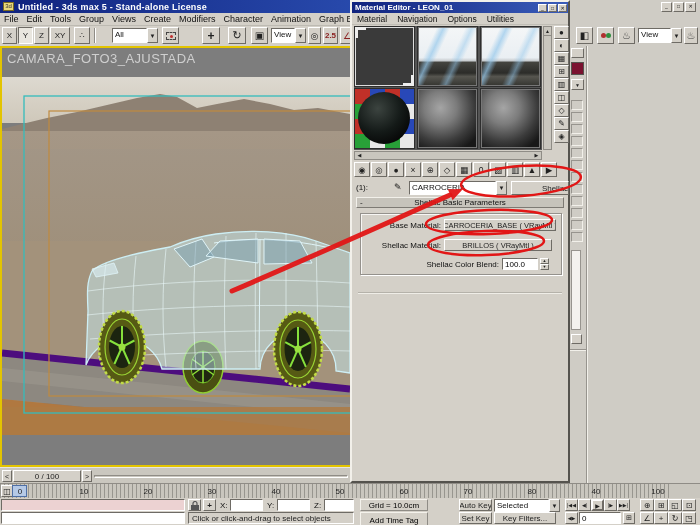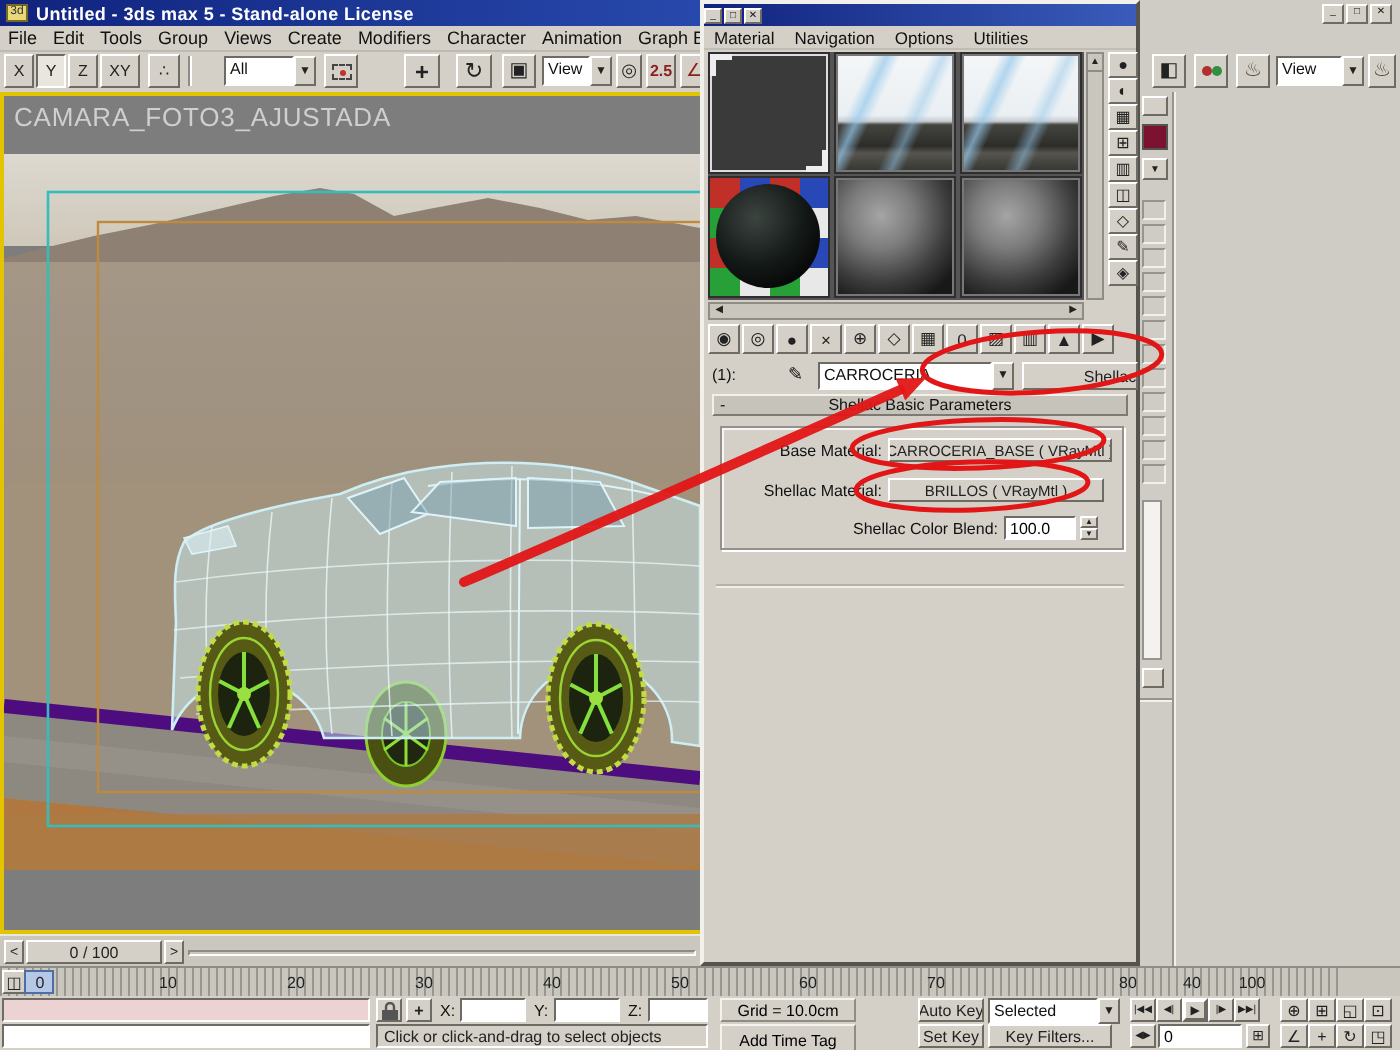--- a/index.html
+++ b/index.html
@@ -277,20 +277,21 @@
 
   <div class="abs tslider">
     <div class="btn abs" style="left:2px;top:2px;width:10px;height:12px;font-size:7px;">&lt;</div>
     <div class="btn abs" style="left:13px;top:2px;width:68px;height:12px;font-size:8px;">0 / 100</div>
     <div class="btn abs" style="left:82px;top:2px;width:10px;height:12px;font-size:7px;">&gt;</div>
     <div class="track"></div>
   </div>
 
   <div class="abs me">
     <div class="me-title">
+      <span class="t">Material Editor - LEON_01</span>
       <span class="winbtn">_</span>
       <span class="winbtn">□</span>
       <span class="winbtn">✕</span>
     </div>
     <div class="me-menu">
       <span>Material</span>
       <span>Navigation</span>
       <span>Options</span>
       <span>Utilities</span>
     </div>
@@ -389,23 +390,23 @@
     <div class="btn abs" style="left:1px;top:1px;width:12px;height:12px;font-size:8px;">◫</div>
     <div class="cur"></div>
     <span class="lab" style="left:12px;">0</span>
     <span class="lab" style="left:76px;">10</span>
     <span class="lab" style="left:140px;">20</span>
     <span class="lab" style="left:204px;">30</span>
     <span class="lab" style="left:268px;">40</span>
     <span class="lab" style="left:332px;">50</span>
     <span class="lab" style="left:396px;">60</span>
     <span class="lab" style="left:460px;">70</span>
-    <span class="lab" style="left:556px;">80</span>
+    <span class="lab" style="left:524px;">80</span>
     <span class="lab" style="left:588px;">40</span>
-    <span class="lab" style="left:618px;">100</span>
+    <span class="lab" style="left:650px;">100</span>
   </div>
 
   <div class="abs botrow" style="left:0;top:498px;width:700px;height:27px;background:#d4d0c8;">
     <div class="pink abs" style="left:1px;top:1px;width:184px;height:12px;"></div>
     <div class="well abs" style="left:1px;top:14px;width:184px;height:12px;"></div>
 
     <div class="btn abs" style="left:188px;top:1px;width:13px;height:12px;">
       <svg width="8" height="9" viewBox="0 0 8 9">
         <rect y="4" width="8" height="5" fill="#555"></rect>
         <path d="M2,4 V2.5 A2,2 0 0 1 6,2.5 V4" stroke="#555" fill="none" stroke-width="1.2"></path>

